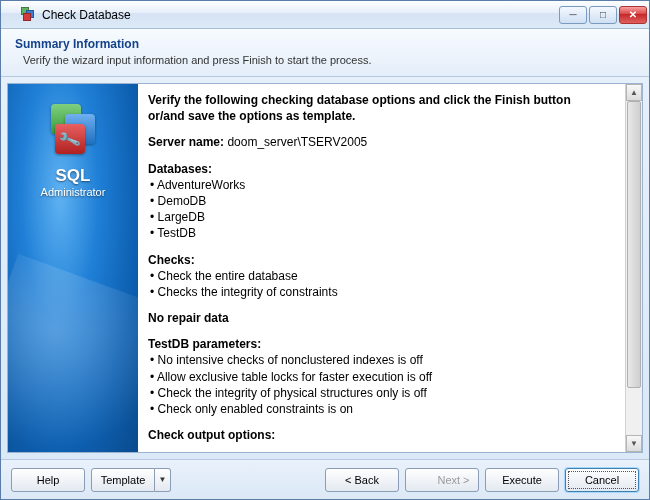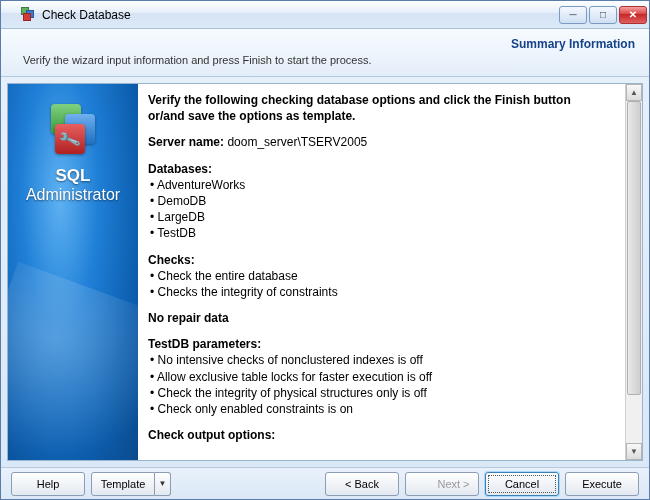--- a/index.html
+++ b/index.html
@@ -50,21 +50,21 @@
   .win-btn.close {
     background: linear-gradient(to bottom,#f7a0a0,#d94545 45%,#c62828 46%,#e06060);
     border-color:#a33;
     color:#fff; font-weight:bold;
   }
   .header-section {
     background: linear-gradient(to bottom, #f7fbff, #e4eef9);
     border-bottom: 1px solid #b7c9de;
     padding: 8px 14px 10px 14px;
   }
-  .header-section .h-title { font-weight:bold; color:#15428b; font-size:12px; margin-bottom:3px;text-align:right; }
+  .header-section .h-title { font-weight:bold; color:#15428b; font-size:12px; margin-bottom:3px; }
   .header-section .h-sub { color:#333; font-size:11px; padding-left:8px; }
   .body-area {
     flex:1;
     display:flex;
     margin:6px;
     border:1px solid #9ab3d0;
     background:#fff;
     overflow:hidden;
   }
   .sidebar {
@@ -85,21 +85,21 @@
     background: radial-gradient(circle at 30% 30%, rgba(255,255,255,.25), rgba(255,255,255,0) 60%);
     transform:rotate(20deg);
   }
   .side-icon { width:56px; height:56px; position:relative; margin-bottom:8px; }
   .side-icon .sq { position:absolute; width:30px; height:30px; border-radius:4px; box-shadow:0 1px 3px rgba(0,0,0,.4); }
   .side-icon .sq.g { background:linear-gradient(#7fd07f,#3a9a3a); left:6px; top:2px; }
   .side-icon .sq.b { background:linear-gradient(#6fb0f0,#1f6fc0); left:20px; top:12px; }
   .side-icon .sq.r { background:linear-gradient(#e86060,#b02020); left:10px; top:22px; display:flex; align-items:center; justify-content:center; }
   .side-icon .wrench { color:#fff; font-size:16px; transform:rotate(-20deg); }
   .side-label1 { color:#fff; font-weight:bold; font-size:17px; text-shadow:0 1px 2px rgba(0,0,0,.5); }
-  .side-label2 { color:#fff; font-size:16px; text-shadow:0 1px 2px rgba(0,0,0,.5); }
+  .side-label2 { color:#fff; font-size:11px; text-shadow:0 1px 2px rgba(0,0,0,.5); }
   .content-panel {
     flex:1;
     position:relative;
     background:#fff;
     display:flex;
   }
   .content-scroll {
     flex:1;
     padding:8px 22px 8px 10px;
     font-size:12px;
@@ -126,21 +126,21 @@
     display:flex; align-items:center; justify-content:center;
     font-size:8px; color:#555;
   }
   .sb-track { flex:1; position:relative; background:#f0f0f0; }
   .sb-thumb {
     position:absolute; left:1px; right:1px; top:0; height:86%;
     background:linear-gradient(to right,#e8e8e8,#cfcfcf);
     border:1px solid #b0b0b0; border-radius:2px;
   }
   .button-bar {
-    height:32px;
+    height:40px;
     display:flex;
     align-items:center;
     padding:0 10px;
     gap:6px;
     background:linear-gradient(to bottom,#e9f1fb,#dbe8f6);
     border-top:1px solid #b7c9de;
   }
   .button-bar .spacer { flex:1; }
   .btn {
     min-width:74px;
@@ -261,21 +261,21 @@
           <span>▼</span>
         </div>
     </div>
     <div class="spacer"></div>
     <div class="btn">
         <span>&lt; Back</span>
       </div>
     <div class="btn disabled">
         <span>Next &gt;</span>
       </div>
+    <div class="btn">
+        <span>Execute</span>
+      </div>
     <div class="btn focus">
         <span>Cancel</span>
       </div>
-    <div class="btn">
-        <span>Execute</span>
-      </div>
   </div>
 
 </div>
 
 </body></html>

